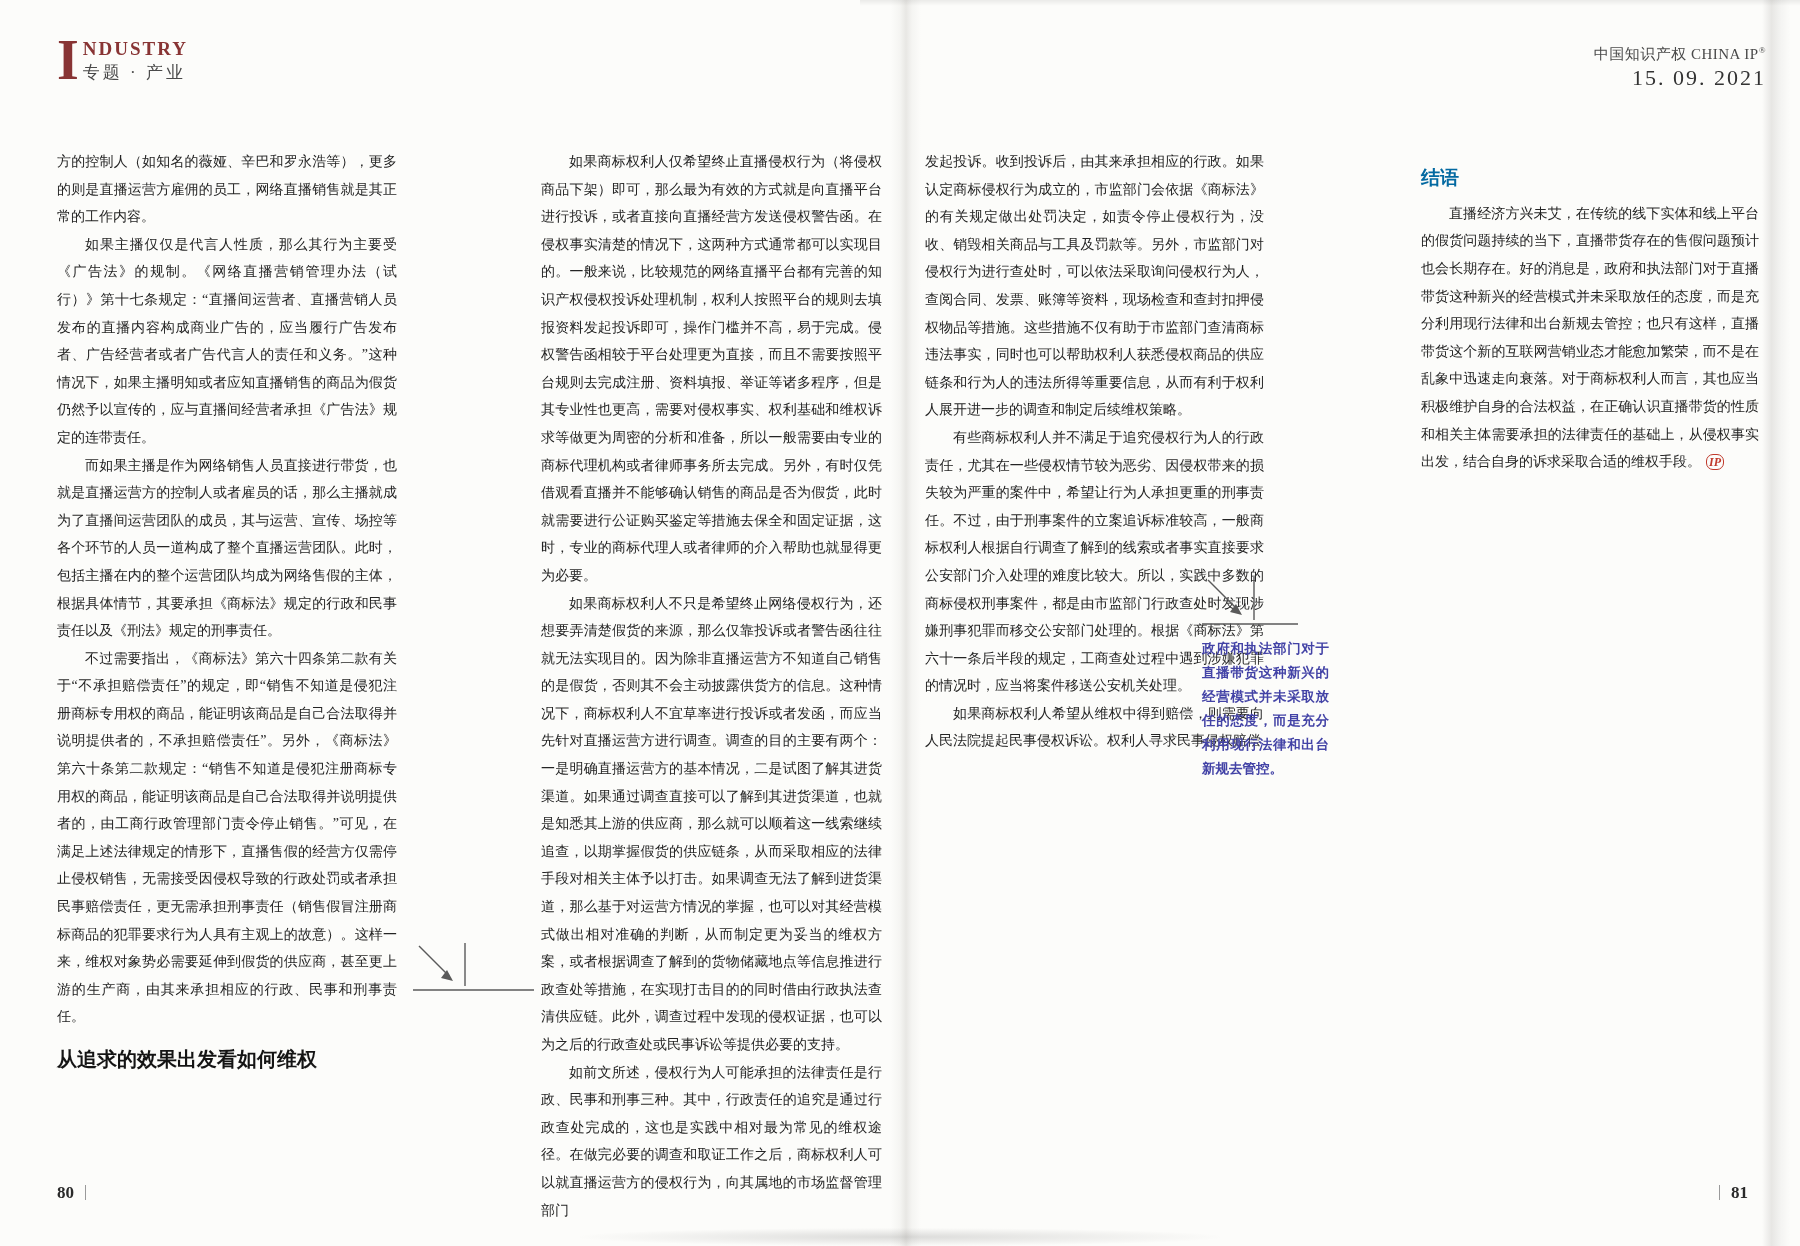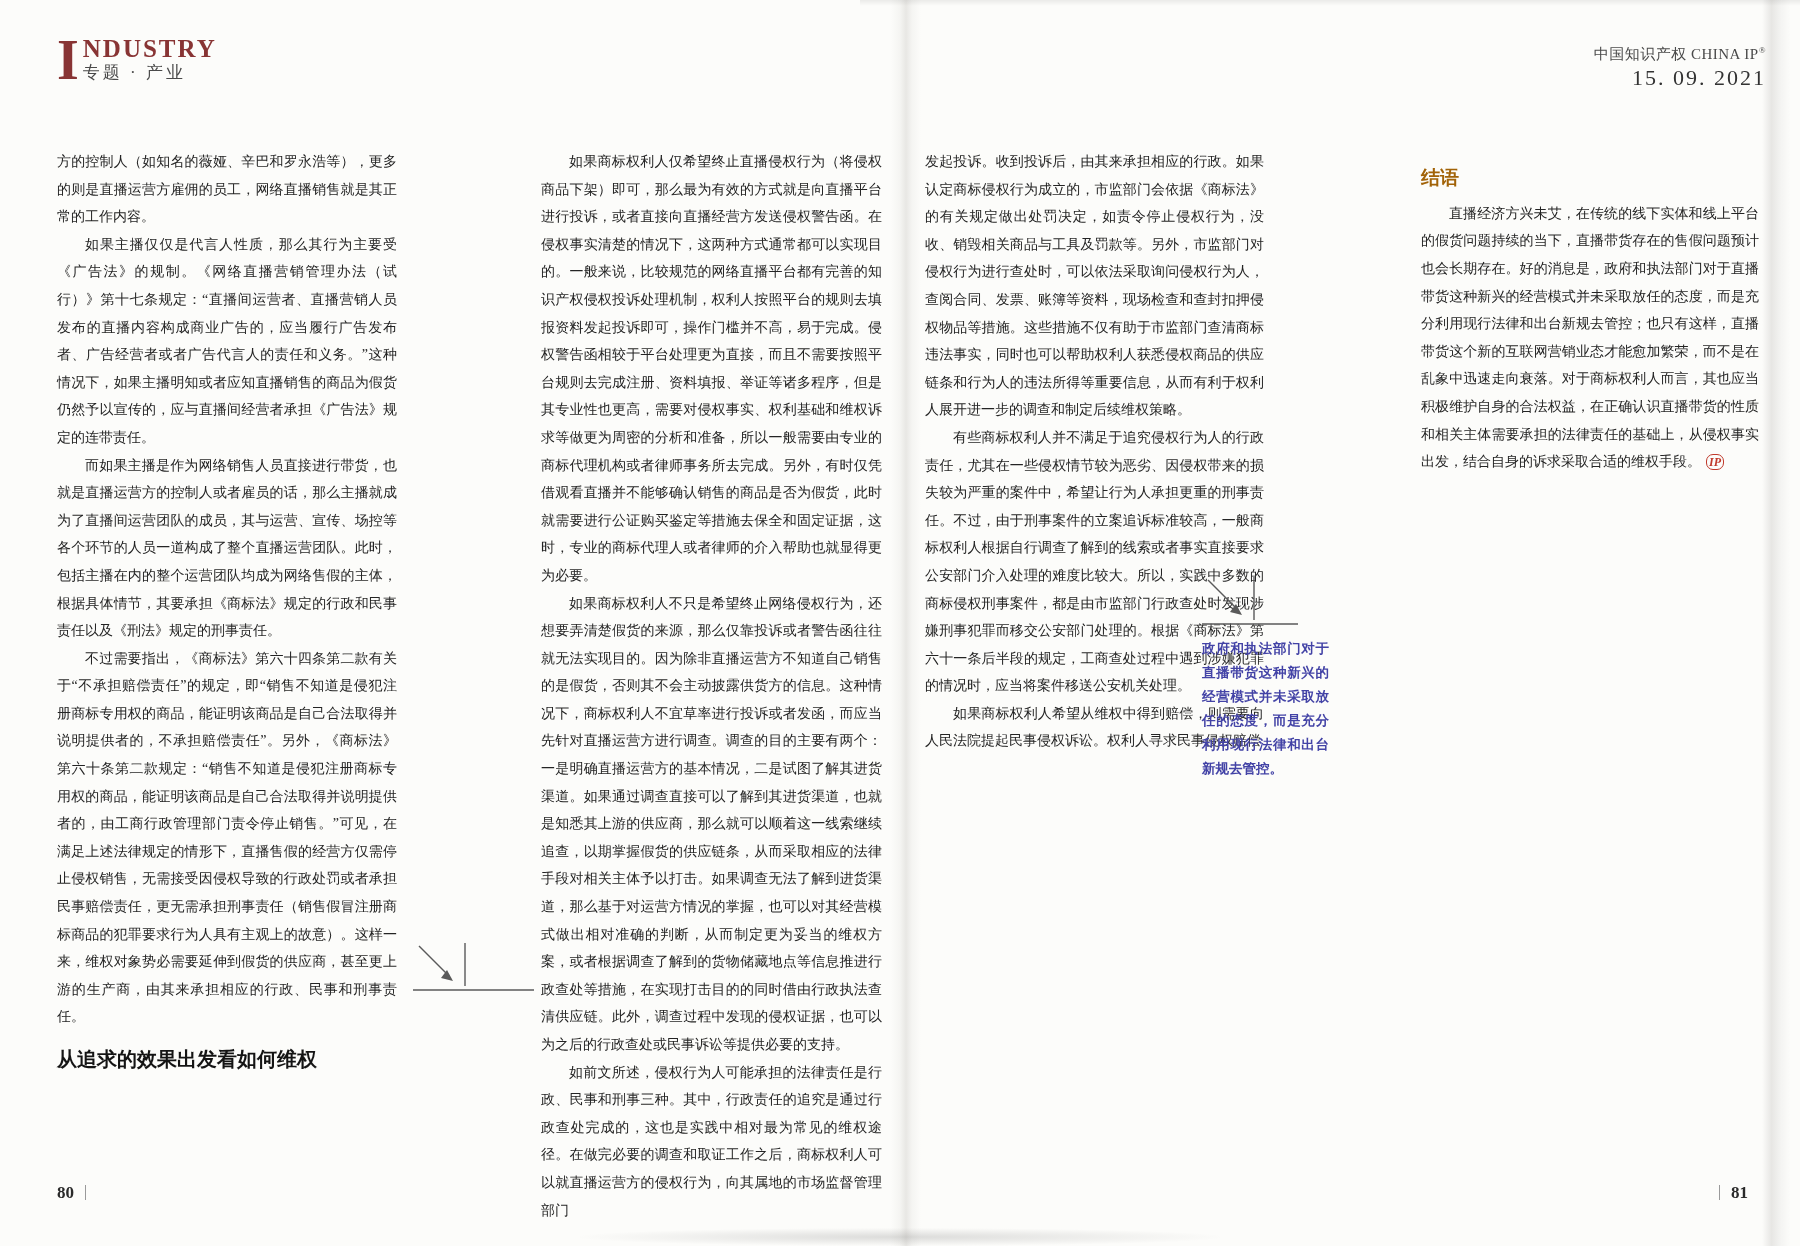--- a/index.html
+++ b/index.html
@@ -15,39 +15,39 @@
     background:linear-gradient(90deg,rgba(0,0,0,0) 0%,rgba(90,85,80,0.13) 25%,rgba(0,0,0,0.03) 50%,rgba(0,0,0,0) 75%);}
   .top-edge{position:absolute;left:860px;top:0;width:940px;height:6px;pointer-events:none;
     background:linear-gradient(180deg,rgba(0,0,0,0.07),rgba(0,0,0,0));}
   .bottom-smudge{position:absolute;left:580px;top:1228px;width:640px;height:18px;pointer-events:none;
     background:radial-gradient(ellipse at center,rgba(90,90,90,0.20),rgba(0,0,0,0) 72%);}
   
   .hdr-left{position:absolute;left:57px;top:34px;display:flex;align-items:flex-start;}
   .hdr-left .big-i{font-family:"Liberation Serif","DejaVu Serif",serif;font-weight:bold;
     font-size:56px;line-height:52px;color:#883434;margin-right:4px;}
   .hdr-left .stack{padding-top:4px;}
-  .hdr-left .industry{font-family:"Liberation Serif","DejaVu Serif",serif;font-size:25px;
+  .hdr-left .industry{font-family:"Liberation Serif","DejaVu Serif",serif;font-size:19px;
     letter-spacing:2px;color:#883434;font-weight:bold;line-height:22px;}
   .hdr-left .subtitle{font-size:17px;color:#4a4a4a;letter-spacing:3px;line-height:26px;}
   .hdr-right{position:absolute;right:34px;top:40px;text-align:right;}
   .hdr-right .pub{font-size:15px;color:#4a4a4a;letter-spacing:0.5px;line-height:20px;}
   .hdr-right .pub sup{font-size:9px;}
   .hdr-right .date{font-size:22px;color:#333;letter-spacing:2px;line-height:24px;margin-top:2px;}
   
   .col{position:absolute;text-align:justify;color:#242424;
     font:14px/27.6px "Liberation Serif","DejaVu Serif",serif;}
   .col p{margin:0;text-indent:2em;}
   .col p.cont{text-indent:0;}
   #lcol1{left:57px;top:148px;width:340px;}
   #lcol2{left:541px;top:148px;width:341px;}
   #rcol1{left:925px;top:148px;width:339px;}
   #rcol2{left:1421px;top:148px;width:338px;}
   h2.section{font:bold 20px/1.25 "Liberation Sans","DejaVu Sans",sans-serif;color:#141414;
     margin:16px 0 11px;text-indent:0;text-align:left;}
-  h3.conclusion{font:bold 19px/1.25 "Liberation Sans","DejaVu Sans",sans-serif;color:#a16207;
+  h3.conclusion{font:bold 19px/1.25 "Liberation Sans","DejaVu Sans",sans-serif;color:#0369a1;
     margin:18px 0 10px;text-indent:0;text-align:left;}
   .ip-mark{color:#c0392b;font:bold italic 12px/1 "Liberation Serif","DejaVu Serif",serif;
     border:1px solid #c0392b;border-radius:7px;padding:0 2px;margin-left:5px;white-space:nowrap;}
   
   .pull-quote{position:absolute;width:127px;color:#4343a6;text-align:justify;
     font:bold 13.5px/24px "Liberation Sans","DejaVu Sans",sans-serif;}
   #pq-left{left:413px;top:942px;}
   #pq-right{left:1202px;top:576px;}
   .pq-arrow{display:block;margin-bottom:9px;}
   

